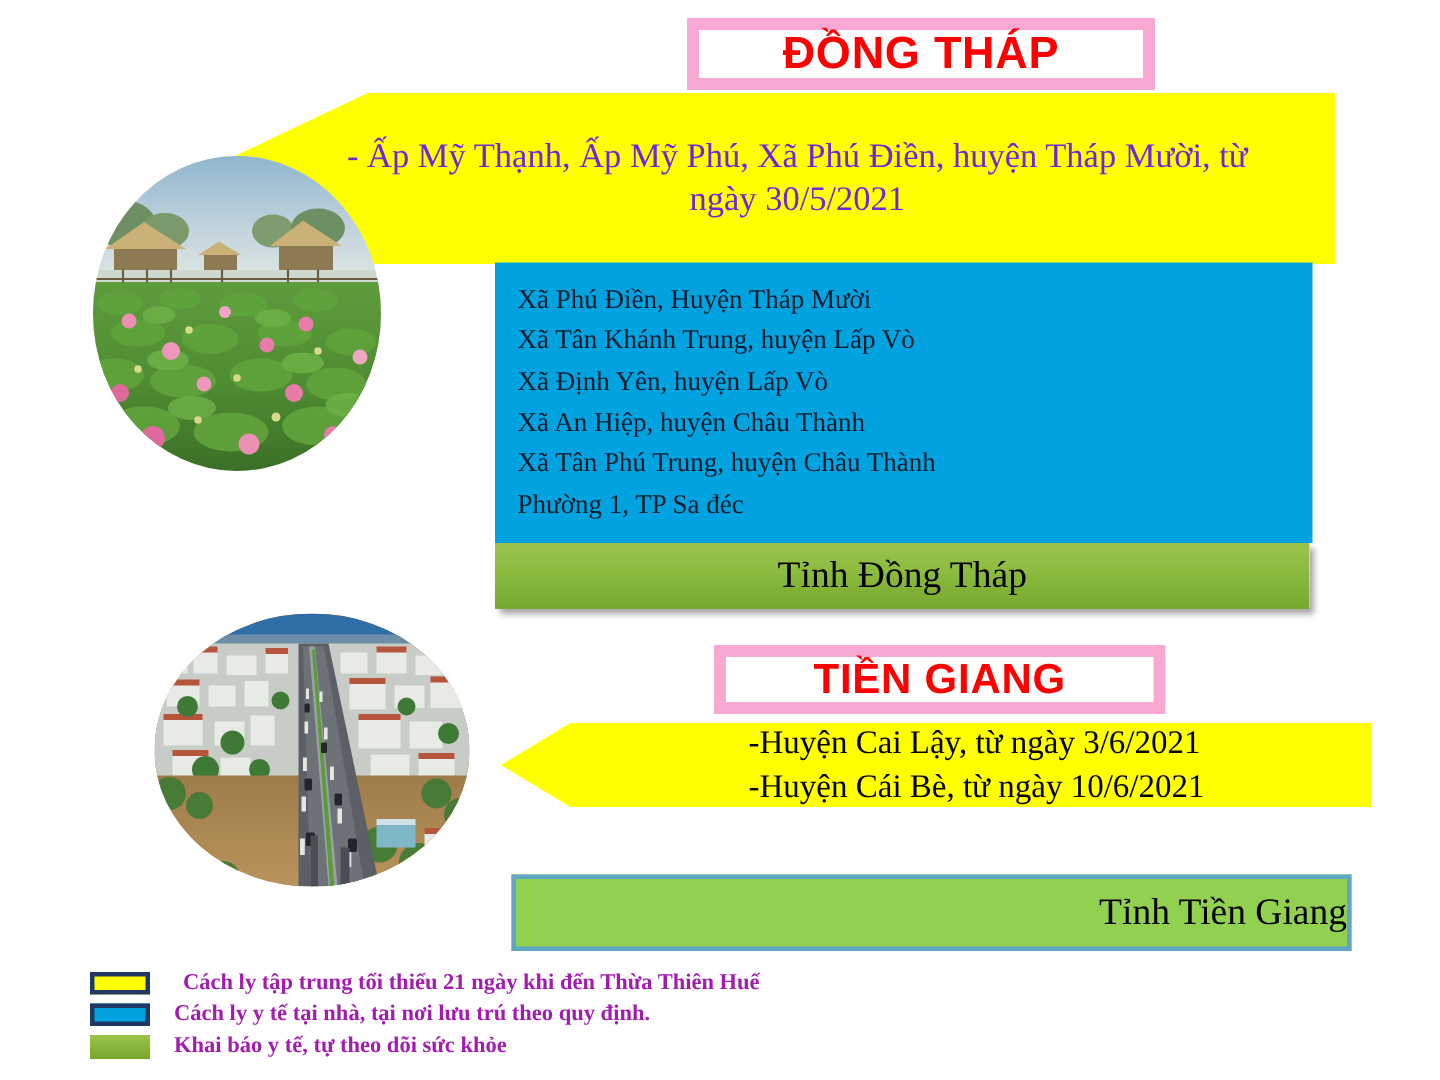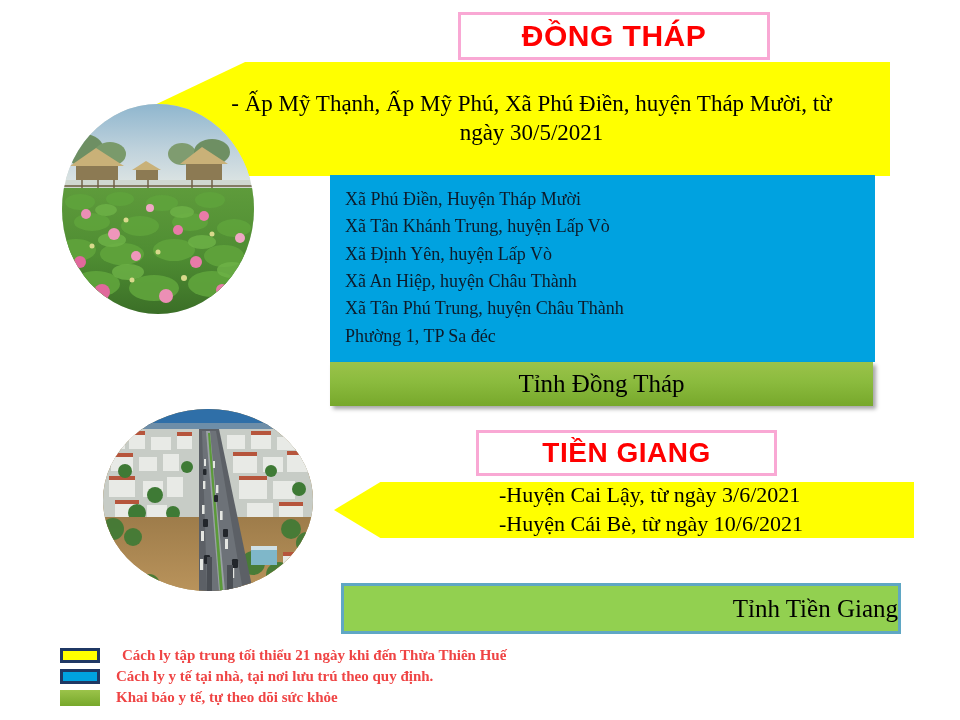--- a/index.html
+++ b/index.html
@@ -21,21 +21,21 @@
     position: absolute;
     left: 0; top: 0;
     width: 960px;
     height: 720px;
   }
 
   
   .title-box {
     position: absolute;
     background: #ffffff;
-    border: 3px solid #f9a8d4;
+    border: 8px solid #f9a8d4;
     box-sizing: border-box;
     display: flex;
     align-items: center;
     justify-content: center;
     z-index: 40;
   }
   .title-box span {
     color: #FF0000;
     font-family: "Liberation Sans", "DejaVu Sans", sans-serif;
     font-weight: bold;
@@ -63,21 +63,21 @@
     display: flex;
     align-items: center;
     justify-content: center;
   }
   .banner-yellow-1 .banner-text {
     width: 640px;
     margin-left: 60px;
     text-align: center;
     font-size: 23px;
     line-height: 1.25;
-    color: #000000;
+    color: #6d28d9;
   }
 
   
   .blue-box {
     position: absolute;
     left: 330px; top: 175px;
     width: 545px; height: 187px;
     background: #00A2E0;
     z-index: 20;
     box-sizing: border-box;
@@ -186,21 +186,21 @@
     box-sizing: border-box;
     flex: 0 0 auto;
   }
   .swatch.yellow { background: #FFFF00; border: 3px solid #1F3864; }
   .swatch.blue   { background: #00A2E0; border: 3px solid #1F3864; }
   .swatch.green  { background: linear-gradient(to bottom,#9BC34A,#77A82B); border: none; height: 16px;}
   .legend-label {
     margin-left: 16px;
     font-size: 15px;
     font-weight: bold;
-    color: #ef4444;
+    color: #a21caf;
     white-space: nowrap;
     line-height: 1;
   }
   .legend-row:first-child .legend-label { margin-left: 22px; }
 </style>
 </head>
 <body>
 
 <div class="stage">
 

